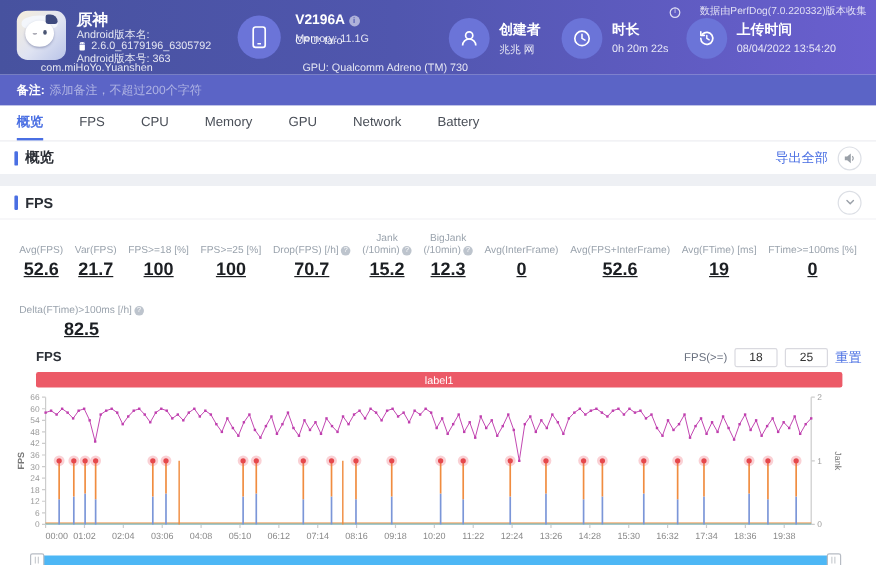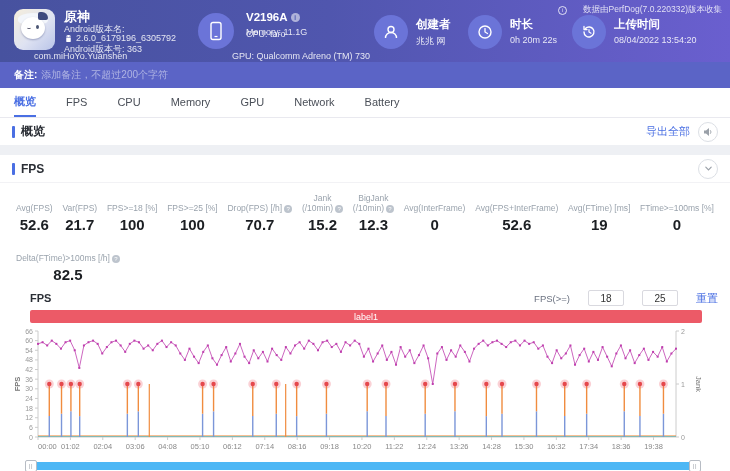--- a/index.html
+++ b/index.html
@@ -44,27 +44,27 @@
   .circ-btn { width:20px; height:20px; border-radius:50%; border:1px solid #dcdfe5; background:#fff; display:flex; align-items:center; justify-content:center; cursor:pointer; }
   .gap { height:10px; background:#eef0f4; }
 
   
   .panel { background:#fff; min-height:322px; }
   .panel-head { height:28px; display:flex; align-items:center; padding:0 12px; border-bottom:1px solid #f2f2f5; }
   .metrics { display:flex; justify-content:space-between; padding:10px 16px 2px 16px; }
   .metric { text-align:center; }
   .m-label { font-size:8.5px; color:#9aa3ad; line-height:10px; height:20px; display:flex; flex-direction:column; justify-content:flex-end; align-items:center; white-space:nowrap; }
   .m-label .info, .info { display:inline-block; width:8px; height:8px; background:#bdc4cd; color:#fff; border-radius:50%; font-size:6px; line-height:8px; text-align:center; margin-left:2px; vertical-align:middle; }
-  .m-value { font-size:15px; font-weight:bold; color:#1c1f23; margin-top:3px; }
+  .m-value { font-size:15px; font-weight:bold; color:#1c1f23; margin-top:3px;text-decoration:underline; }
   .metrics-row2 { display:flex; padding:8px 16px 4px 16px; }
 
   
   .chart-head { display:flex; align-items:center; padding:2px 12px 2px 30px; height:22px; }
   .chart-title { font-size:11px; font-weight:bold; color:#2b2f36; }
-  .chart-ctrl { margin-left:auto; display:flex; align-items:center; gap:18px; font-size:9.5px; color:#6b7280; }
+  .chart-ctrl { margin-left:auto; display:flex; align-items:center; gap:6px; font-size:9.5px; color:#6b7280; }
   .thr-input { width:36px; height:16px; border:1px solid #d9d9df; border-radius:2px; text-align:center; font-size:10px; color:#333; font-family:"Liberation Sans",sans-serif; }
   .label-bar { margin:1px 28px 2px 30px; height:13px; background:#ec5a67; border-radius:2px; color:#fff; font-size:9px; display:flex; align-items:center; justify-content:center; }
   .chart-wrap { padding:0 12px; }
   .scrollbar { position:relative; height:13px; margin:1px 12px 0 12px; }
   .sb-bar { position:absolute; left:18px; right:22px; top:2px; height:8px; background:#4db7f5; border-radius:2px; }
   .sb-handle { position:absolute; top:0; width:12px; height:12px; background:#fff; border:1px solid #b7bcc4; border-radius:2px; display:flex; align-items:center; justify-content:center; font-size:6px; color:#9aa0a8; letter-spacing:1px; cursor:pointer; }
 </style>
 </head>
 <body>
 
@@ -102,21 +102,21 @@
         <rect x="3" y="1.5" width="10" height="17" rx="2" fill="none" stroke="#fff" stroke-width="1.4"></rect>
         <line x1="6.5" y1="15.5" x2="9.5" y2="15.5" stroke="#fff" stroke-width="1.2"></line>
       </svg>
   </div>
   <div class="blk-title" style="left:246px; top:11px;">
     <span>V2196A</span>
     <span class="i-badge">i</span>
   </div>
   <div class="blk-line" style="left:246px; top:27px;">Memory: 11.1G</div>
   <div class="blk-line" style="left:246px; top:29px;">CPU: taro</div>
-  <div class="blk-line" style="left:232px; top:51px;">GPU: Qualcomm Adreno (TM) 730</div>
+  <div class="blk-line" style="left:252px; top:51px;">GPU: Qualcomm Adreno (TM) 730</div>
 
   <div class="circle" style="left:374px; top:15px; width:34px; height:34px;">
     <svg width="16" height="16" viewBox="0 0 16 16">
         <circle cx="8" cy="5.5" r="3" fill="none" stroke="#fff" stroke-width="1.4"></circle>
         <path d="M2.5 14a5.5 5.5 0 0 1 11 0" fill="none" stroke="#fff" stroke-width="1.4"></path>
       </svg>
   </div>
   <div class="blk-title" style="left:416px; top:17px;">创建者</div>
   <div class="blk-line" style="left:416px; top:35px;">兆兆 网</div>
 

